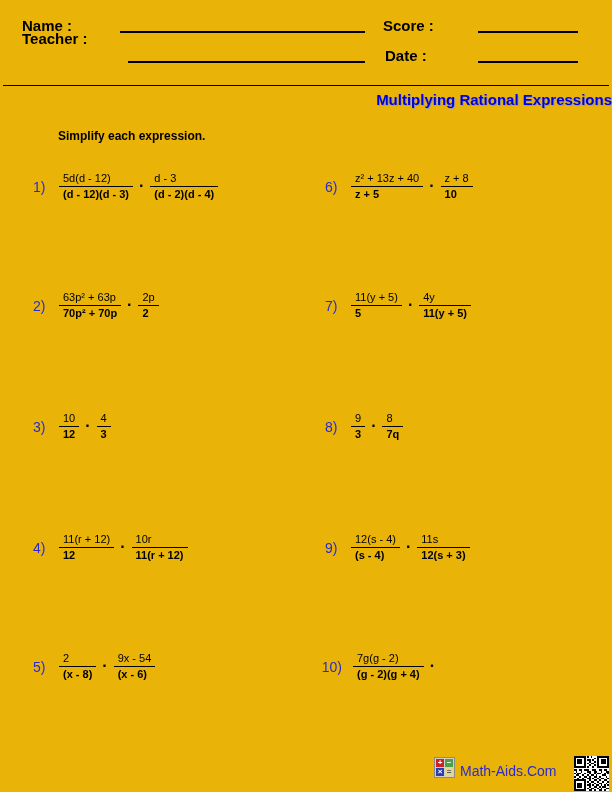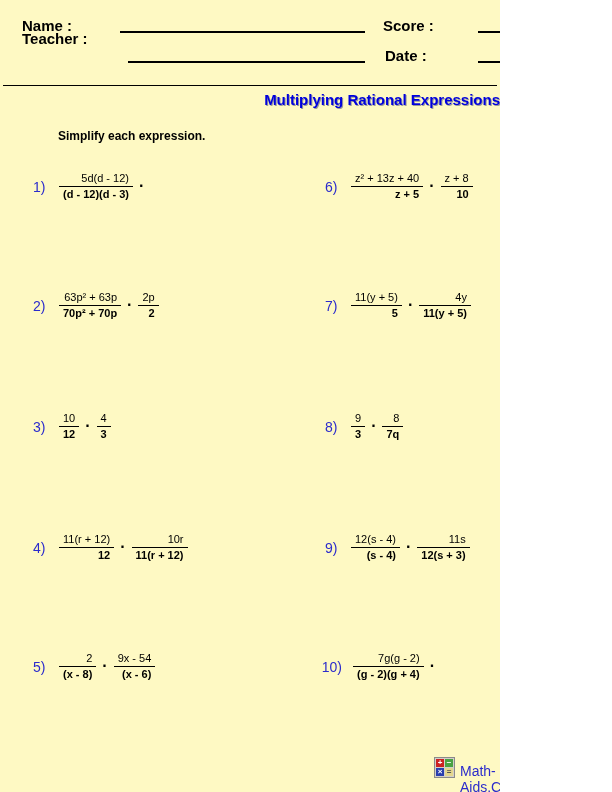--- a/index.html
+++ b/index.html
@@ -1,20 +1,20 @@
 <!DOCTYPE html>
 <html><head>
 <meta charset="utf-8">
 <style>
   html, body { margin: 0; padding: 0; background: #fff; }
   .page {
     position: relative;
-    width: 500px;
+    width: 612px;
     height: 792px;
-    background: #fef9c3;
+    background: #eab308;
     font-family: "Liberation Sans", sans-serif;
     color: #000;
     overflow: hidden;
   }
 
   
   .hdr-label {
     position: absolute;
     font-size: 15px;
     font-weight: bold;
@@ -64,21 +64,21 @@
     margin-right: 11px;
   }
   .pnum.wide { min-width: 23px; text-align: right; }
   .expr {
     display: flex;
     align-items: center;
   }
   .frac {
     display: inline-flex;
     flex-direction: column;
-    align-items: flex-end;
+    align-items: flex-start;
     font-size: 11px;
     line-height: 13px;
   }
   .frac .num, .frac .den { padding: 0 4px 1px 4px; }
   .frac .den { padding-top: 1px; font-weight: bold; }
   .frac .bar {
     align-self: stretch;
     height: 1px;
     background: #000;
   }
@@ -149,20 +149,25 @@
 
   <div class="problem" style="left:33px; top:165px">
     <span class="pnum">1)</span>
     <span class="expr">
       <span class="frac">
         <span class="num">5d(d - 12)</span>
         <span class="bar"></span>
         <span class="den">(d - 12)(d - 3)</span>
       </span>
       <span class="mdot">·</span>
+      <span class="frac">
+        <span class="num">d - 3</span>
+        <span class="bar"></span>
+        <span class="den">(d - 2)(d - 4)</span>
+      </span>
     </span>
   </div>
 
   <div class="problem" style="left:33px; top:284px">
     <span class="pnum">2)</span>
     <span class="expr">
       <span class="frac">
         <span class="num">63p² + 63p</span>
         <span class="bar"></span>
         <span class="den">70p² + 70p</span>

